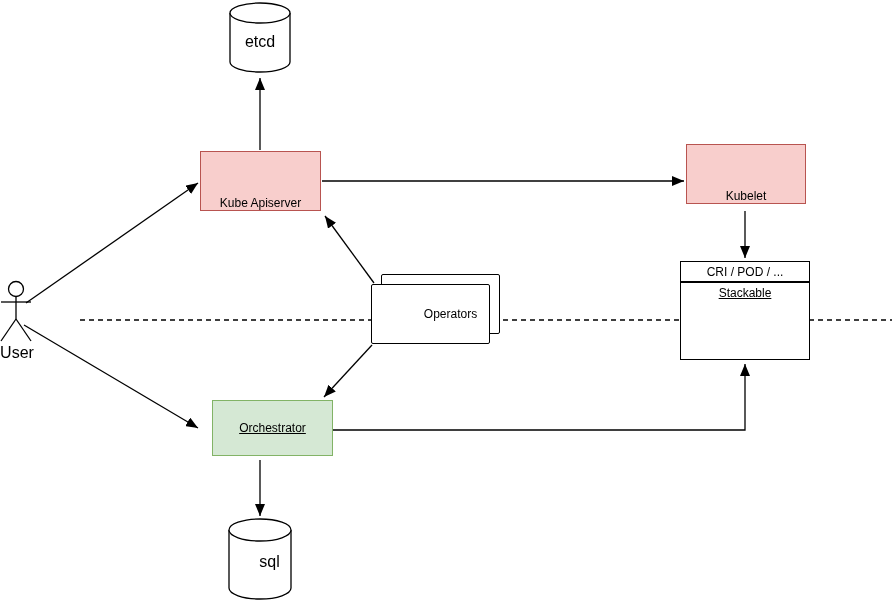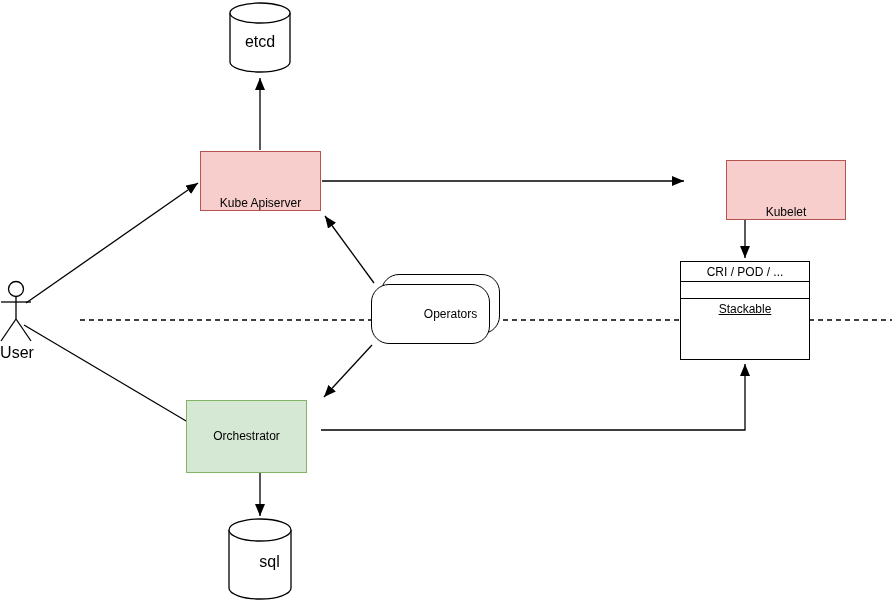--- a/index.html
+++ b/index.html
@@ -33,38 +33,37 @@
     align-items: flex-end;
   }
   .node-green {
     background: #d5e8d4;
     border: 1.5px solid #82b366;
   }
   .node-plain {
     background: #ffffff;
     border: 1.3px solid #000000;
   }
-  .rounded { border-radius: 18px; padding-left: 40px; }
+  .rounded { border-radius: 2px; padding-left: 40px; }
   .kube-apiserver { left: 200px; top: 151px; width: 121px; height: 60px; }
-  .kubelet       { left: 686px; top: 160px; width: 120px; height: 60px; margin-left: 40px; }
-  .orchestrator  { left: 186px; top: 400px; width: 121px; height: 73px; }
+  .kubelet       { left: 686px; top: 144px; width: 120px; height: 60px; }
+  .orchestrator  { left: 212px; top: 400px; width: 121px; height: 56px; text-decoration: underline; }
   .operators-back  { left: 381px; top: 274px; width: 119px; height: 60px; }
   .operators-front { left: 371px; top: 284px; width: 119px; height: 60px; }
 
   .agents-box {
     position: absolute;
     left: 680px; top: 261px; width: 130px; height: 99px;
     box-sizing: border-box;
     background: #ffffff;
     border: 1.3px solid #000000;
     display: flex;
     flex-direction: column;
     font-size: 12px;
     text-align: center;
-    gap: 16px;
   }
   .agents-header {
     height: 20px; box-sizing: border-box;
     border-bottom: 1.3px solid #000000;
     display: flex; align-items: center; justify-content: center;
   }
   .agents-body {
     flex: 1;
     display: flex; align-items: center; justify-content: center;
   }

